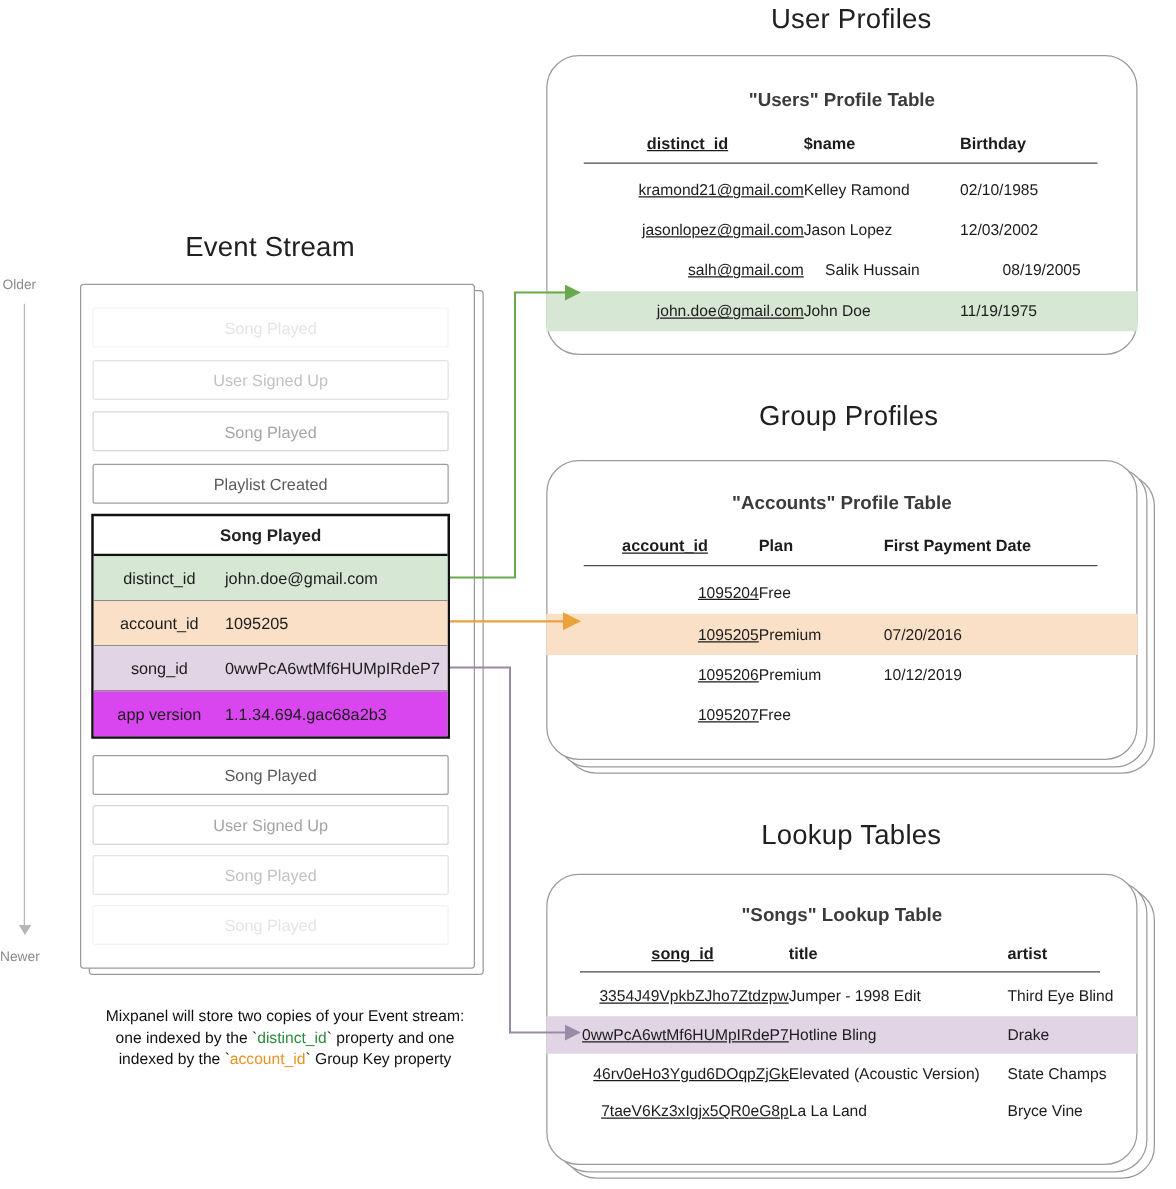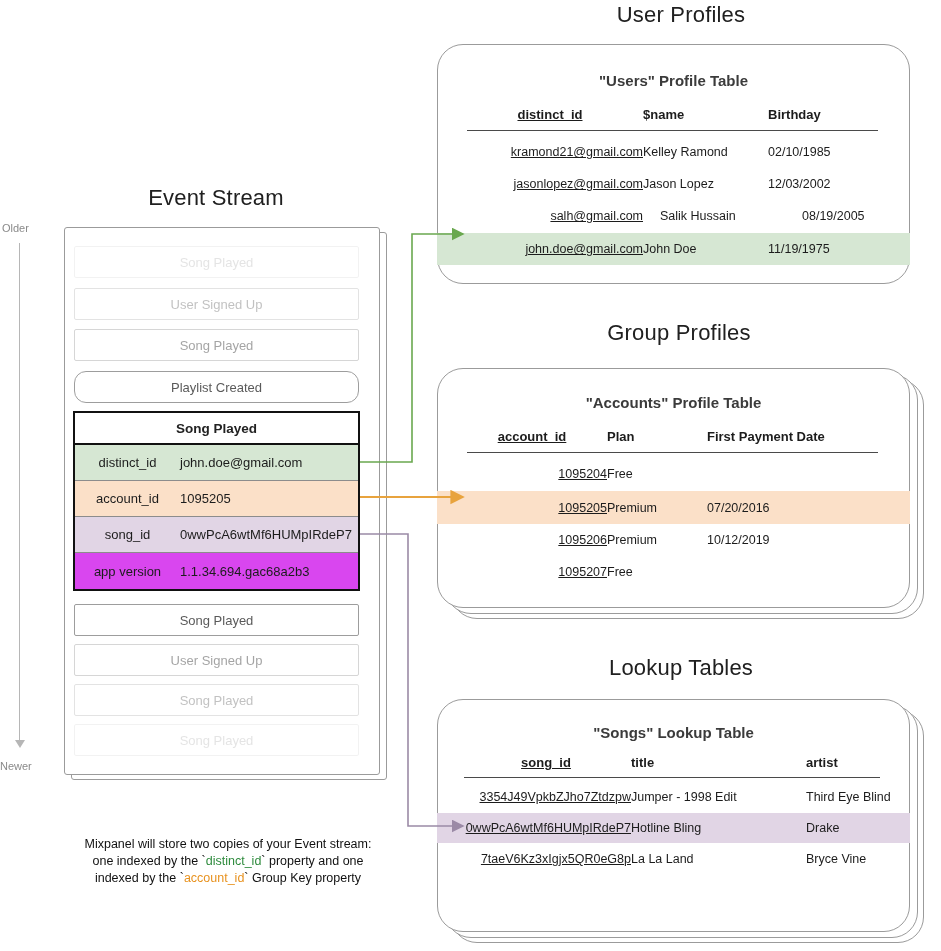--- a/index.html
+++ b/index.html
@@ -61,21 +61,21 @@
   }
   .tbl{position:absolute;box-sizing:border-box;}
   .th-row{display:flex;font-size:13px;font-weight:bold;color:#1c1c1c;}
   .th-row .c0{text-decoration:underline;text-align:center;}
   .hr{height:1.4px;background:#4a4a4a;}
   .tr{display:flex;align-items:center;font-size:12.5px;color:#1c1c1c;box-sizing:border-box;}
   .tr .c0{text-decoration:underline;text-align:right;}
 
   
   .caption{
-    font-size:12.5px;line-height:17px;text-align:center;color:#111;font-weight:500;margin-top:31px;
+    font-size:12.5px;line-height:17px;text-align:center;color:#111;font-weight:500;
   }
   .tok-green{color:#2e8b3d;}
   .tok-orange{color:#e8921f;}
 
   
   svg.conn{position:absolute;left:0;top:0;width:941px;height:951px;pointer-events:none;}
 </style>
 </head>
 <body>
 
@@ -94,21 +94,21 @@
 
 <div class="ev-row f1" style="left:74px;top:246px;width:285px;height:32px;">
   <span>Song Played</span>
 </div>
 <div class="ev-row f2" style="left:74px;top:288px;width:285px;height:32px;">
   <span>User Signed Up</span>
 </div>
 <div class="ev-row f3" style="left:74px;top:329px;width:285px;height:32px;">
   <span>Song Played</span>
 </div>
-<div class="ev-row f4 ev-strong" style="left:74px;top:371px;width:285px;height:32px;border-radius:12px;">
+<div class="ev-row f4 ev-strong" style="left:74px;top:371px;width:285px;height:32px;">
   <span>Playlist Created</span>
 </div>
 
 <div class="ev-card" style="left:73px;top:411px;width:287px;height:180px;">
   <div class="ev-card-head">Song Played</div>
 
   <div class="ev-prop" style="background:#d6e7d3;">
     <span class="ev-key">distinct_id</span>
     <span class="ev-val">john.doe@gmail.com</span>
   </div>
@@ -228,20 +228,25 @@
 
   <div class="tr" style="height:28px;margin-top:5px;padding:0 18px 0 24px;">
     <span class="c0" style="width:170px;">3354J49VpkbZJho7Ztdzpw</span>
     <span style="width:175px;">Jumper - 1998 Edit</span>
     <span style="flex:1;">Third Eye Blind</span>
   </div>
   <div class="tr" style="height:30px;margin-top:2px;padding:0 18px 0 24px;background:#e1d5e5;">
     <span class="c0" style="width:170px;">0wwPcA6wtMf6HUMpIRdeP7</span>
     <span style="width:175px;">Hotline Bling</span>
     <span style="flex:1;">Drake</span>
+  </div>
+  <div class="tr" style="height:28px;margin-top:2px;padding:0 18px 0 24px;">
+    <span class="c0" style="width:170px;">46rv0eHo3Ygud6DOqpZjGk</span>
+    <span style="width:175px;">Elevated (Acoustic Version)</span>
+    <span style="flex:1;">State Champs</span>
   </div>
   <div class="tr" style="height:28px;margin-top:2px;padding:0 18px 0 24px;">
     <span class="c0" style="width:170px;">7taeV6Kz3xIgjx5QR0eG8p</span>
     <span style="width:175px;">La La Land</span>
     <span style="flex:1;">Bryce Vine</span>
   </div>
 </div>
 
 <svg class="conn">
   <defs>

